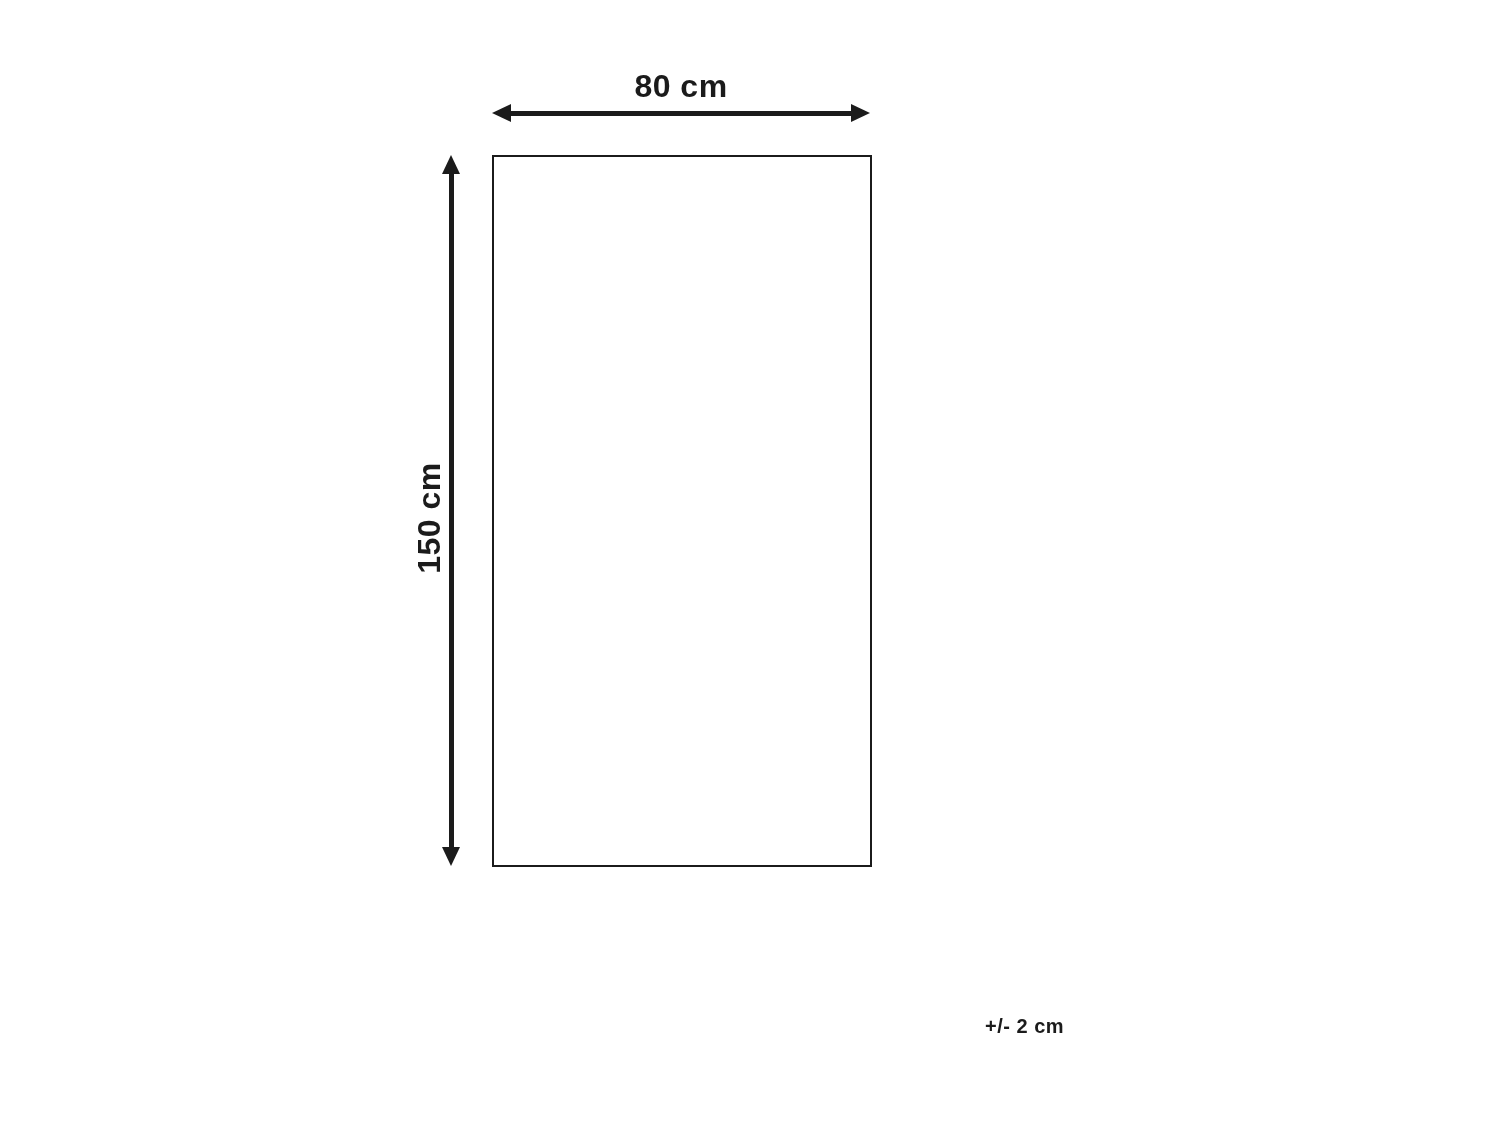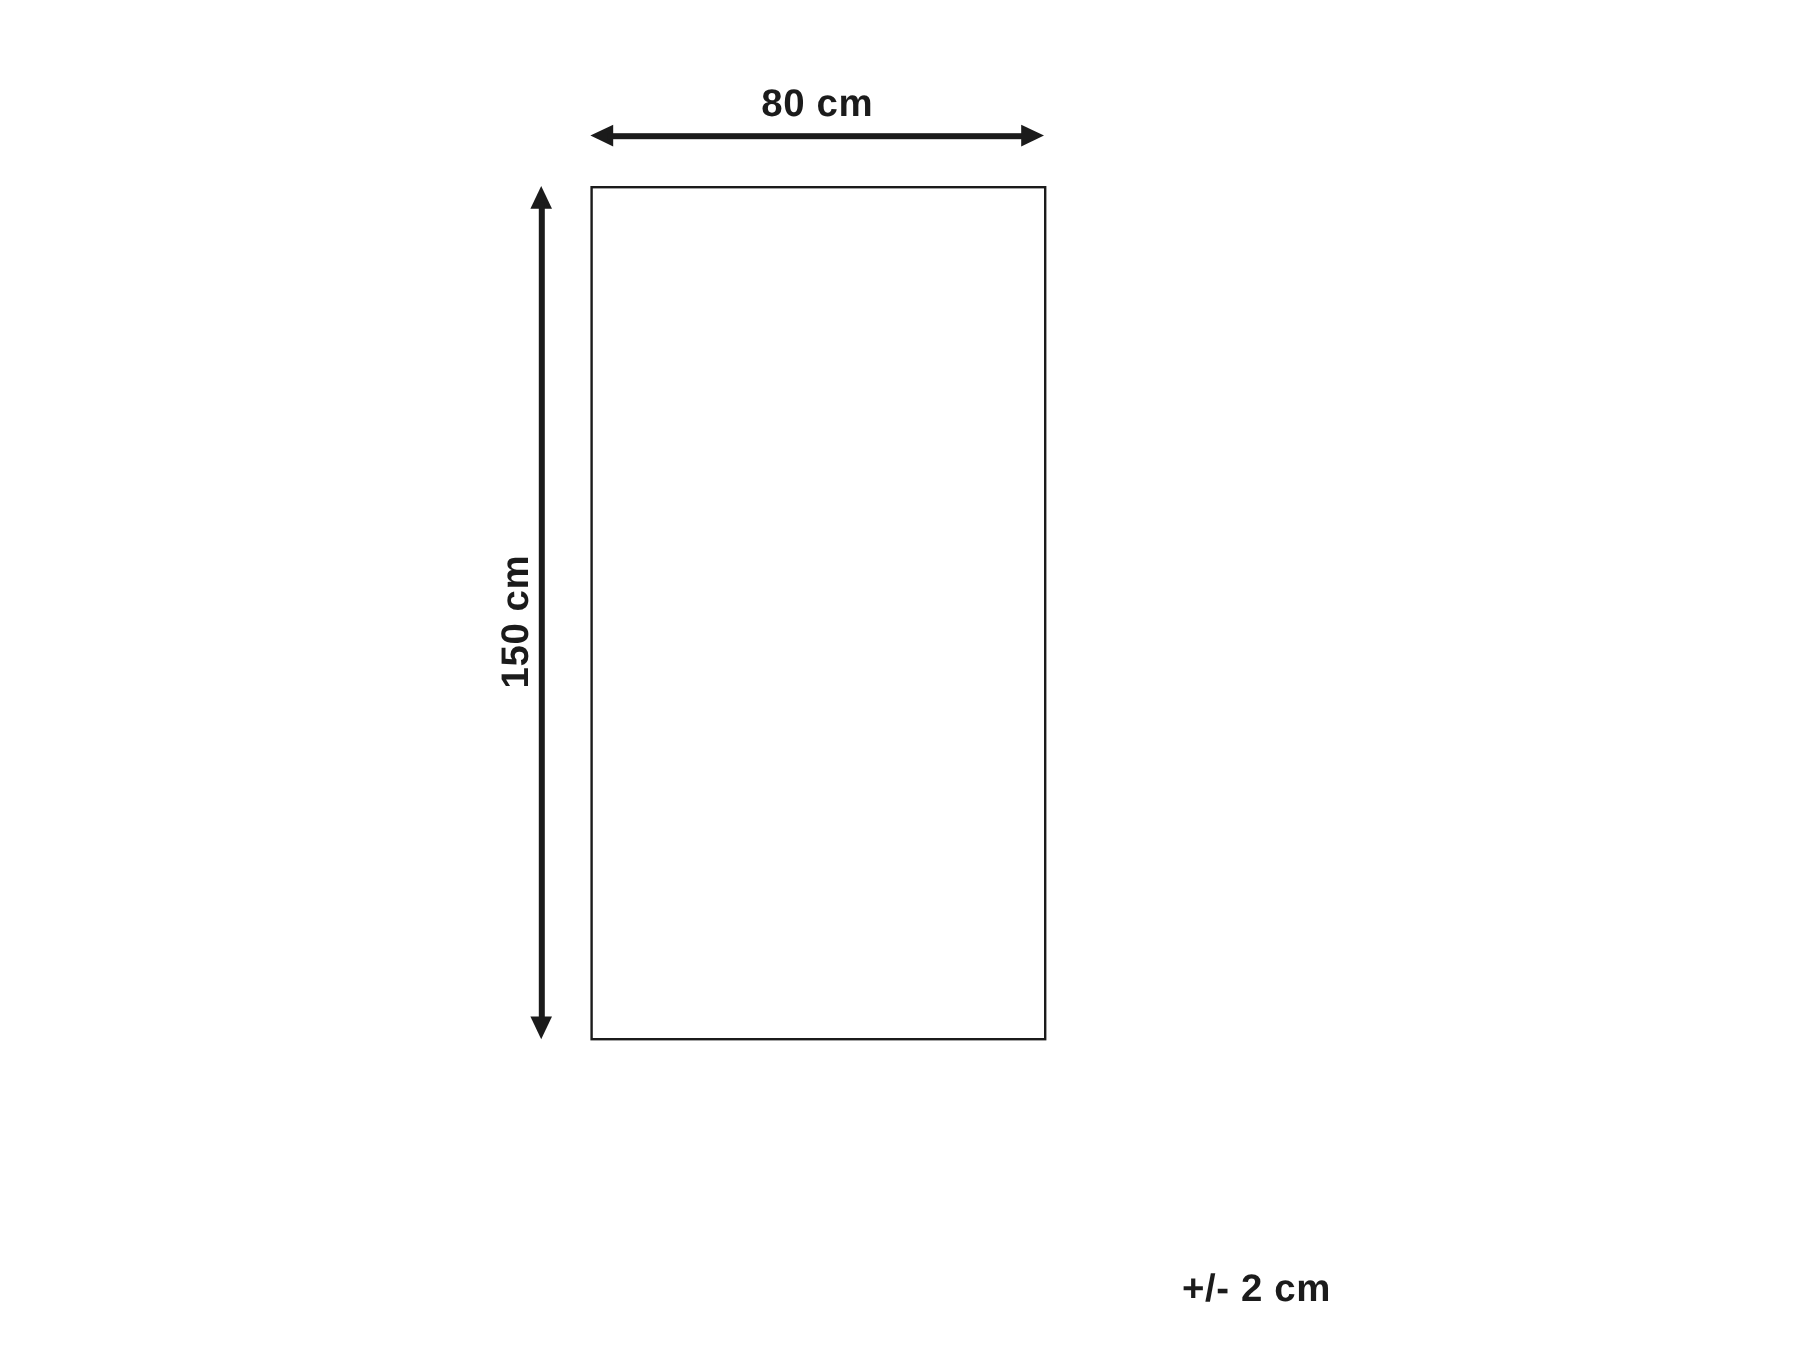--- a/index.html
+++ b/index.html
@@ -88,22 +88,22 @@
   }
   .head-down{
     bottom:0;left:0;
     border-left:9px solid transparent;
     border-right:9px solid transparent;
     border-top:19px solid var(--line);
   }
   
   .tolerance-note{
     position:absolute;
-    left:985px;top:1055px;
-    font-size:32px;font-weight:bold;color:var(--text);
+    left:985px;top:1015px;
+    font-size:20px;font-weight:bold;color:var(--text);
     letter-spacing:0.5px;
     white-space:nowrap;
   }
 </style>
 </head>
 <body>
 
 <div class="canvas">
 
   <div class="outline-rect"></div>

